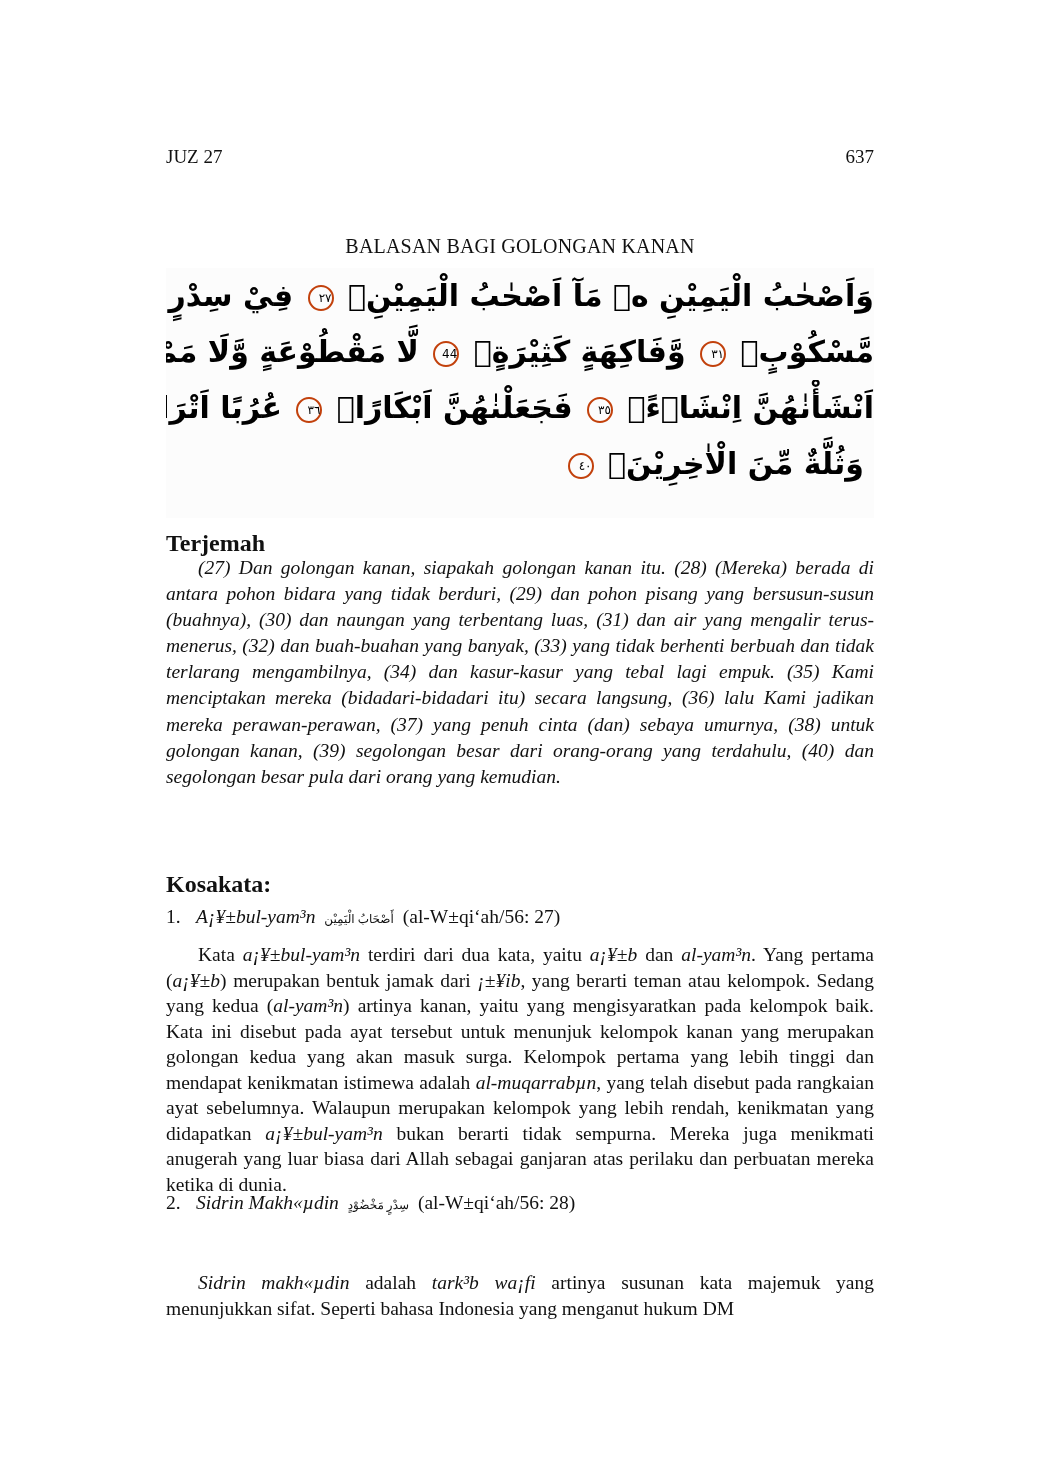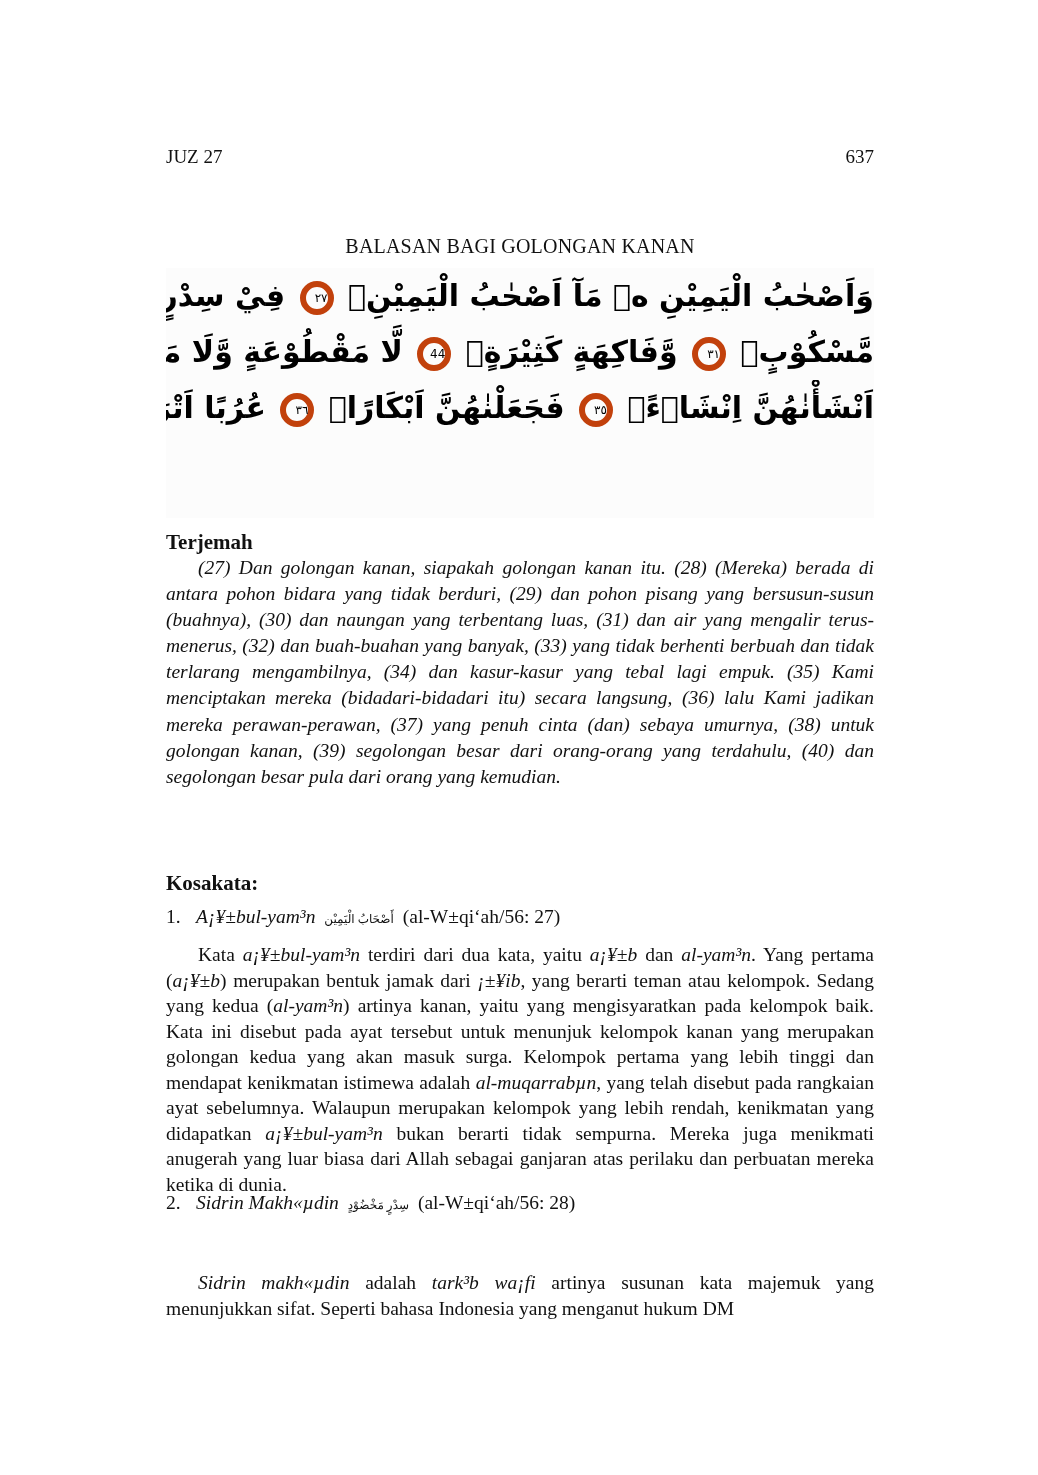--- a/index.html
+++ b/index.html
@@ -16,25 +16,25 @@
     .section-title { position: absolute; top: 235px; left: 0; width: 708px; text-align: center;
                      font-weight: normal; font-size: 20px; letter-spacing: 0.2px; }
 
     .arabic-block { position: absolute; top: 268px; left: 0; width: 708px; height: 250px;
                     background: #fcfcfc; }
     .arabic-line { direction: rtl; text-align: justify; text-align-last: justify;
                    font-family: "DejaVu Sans", sans-serif; font-weight: bold; font-size: 30px;
                    line-height: 56px; height: 56px; white-space: nowrap; overflow: hidden;
                    color: #000; }
     .arabic-line.last { text-align: right; text-align-last: right; padding-right: 10px; }
-    .ayah-num { display: inline-block; width: 22px; height: 22px; border: 6px solid #c2410c;
+    .ayah-num { display: inline-block; width: 22px; height: 22px; border: 2px solid #c2410c;
                 border-radius: 50%; font-size: 12px; line-height: 22px; text-align: center;
                 vertical-align: middle; margin: 0 4px; font-weight: normal; direction: rtl; }
 
-    .heading { position: absolute; left: 0; font-weight: bold; font-size: 21px; }
+    .heading { position: absolute; left: 0; font-weight: bold; font-size: 24px; }
     .h-terjemah { top: 530px; }
     .h-kosakata { top: 871px; }
 
     .translation { position: absolute; top: 555px; left: 0; width: 708px; font-style: italic;
                    font-size: 19.5px; line-height: 26.1px; text-align: justify; }
     .translation .indent { display: inline-block; width: 32px; }
 
     .vocab-title { position: absolute; left: 0; font-size: 19.5px; height: 28px; white-space: nowrap; }
     .vocab-title .num { display: inline-block; width: 30px; }
     .vocab-title .term { font-style: italic; }
@@ -58,20 +58,21 @@
     <span class="rh-left">JUZ 27</span>
     <span class="rh-right">637</span>
   </div>
 
   <div class="section-title">BALASAN BAGI GOLONGAN KANAN</div>
 
   <div class="arabic-block" id="arabic-block">
       <div class="arabic-line"><span>وَاَصْحٰبُ الْيَمِيْنِ ەۙ مَآ اَصْحٰبُ الْيَمِيْنِۗ</span> <span class="ayah-num">٢٧</span> <span>فِيْ سِدْرٍ مَّخْضُوْدٍۙ</span>       </div>
       <div class="arabic-line"><span>مَّسْكُوْبٍۙ</span> <span class="ayah-num">٣١</span> <span>وَّفَاكِهَةٍ كَثِيْرَةٍۙ</span> <span class="ayah-num">44</span> <span>لَّا مَقْطُوْعَةٍ وَّلَا مَمْنُوْعَةٍۙ</span>     </div>
       <div class="arabic-line"><span>اَنْشَأْنٰهُنَّ اِنْشَاۤءًۙ</span> <span class="ayah-num">٣٥</span> <span>فَجَعَلْنٰهُنَّ اَبْكَارًاۙ</span> <span class="ayah-num">٣٦</span> <span>عُرُبًا اَتْرَابًاۙ</span>      </div>
+      <div class="arabic-line last"><span>وَثُلَّةٌ مِّنَ الْاٰخِرِيْنَۗ</span> <span class="ayah-num">٤٠</span> </div>
     </div>
 
   <div class="heading h-terjemah">Terjemah</div>
   <div class="translation"><span class="indent"></span><span>(27) Dan golongan kanan, siapakah golongan kanan itu. (28) (Mereka) berada di antara pohon bidara yang tidak berduri, (29) dan pohon pisang yang bersusun-susun (buahnya), (30) dan naungan yang terbentang luas, (31) dan air yang mengalir terus-menerus, (32) dan buah-buahan yang banyak, (33) yang tidak berhenti berbuah dan tidak terlarang mengambilnya, (34) dan kasur-kasur yang tebal lagi empuk. (35) Kami menciptakan mereka (bidadari-bidadari itu) secara langsung, (36) lalu Kami jadikan mereka perawan-perawan, (37) yang penuh cinta (dan) sebaya umurnya, (38) untuk golongan kanan, (39) segolongan besar dari orang-orang yang terdahulu, (40) dan segolongan besar pula dari orang yang kemudian.</span></div>
 
   <div class="heading h-kosakata">Kosakata:</div>
 
   <div class="vocab-title v1-title">
     <span class="num">1.</span><span class="term">A¡¥±bul-yam³n</span>
     <span class="ar">أَصْحَابُ الْيَمِيْن</span>

